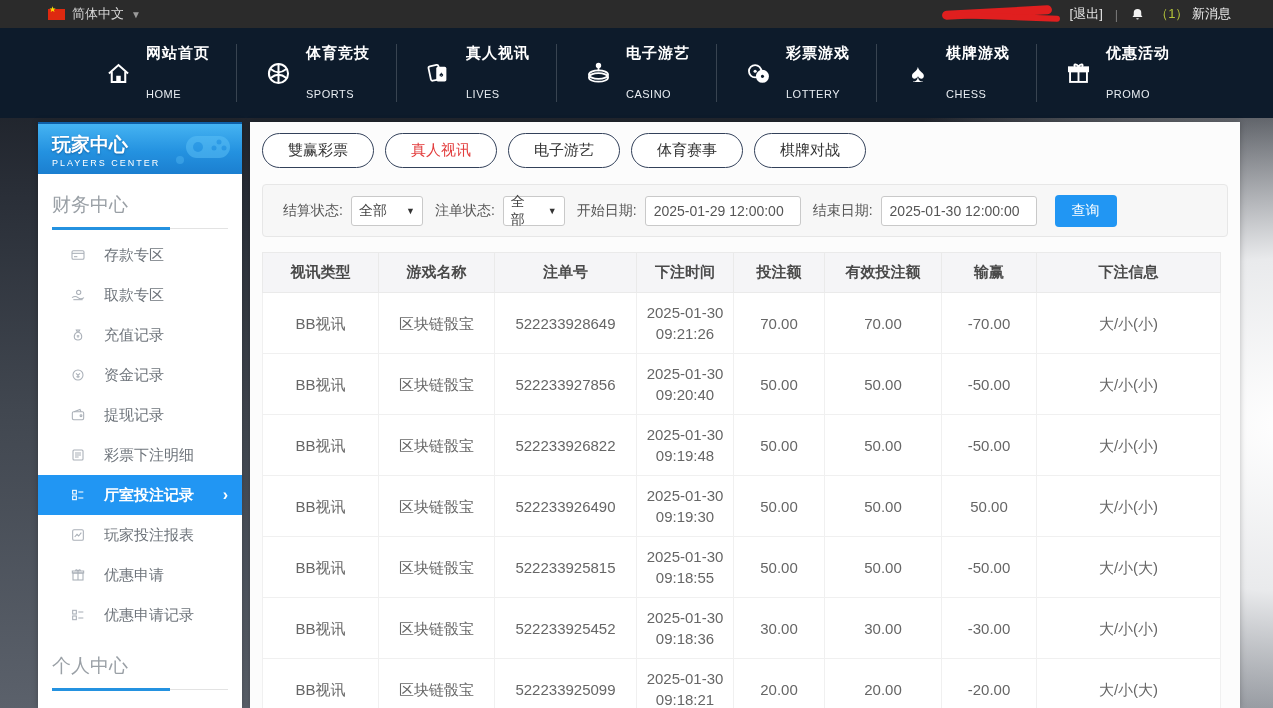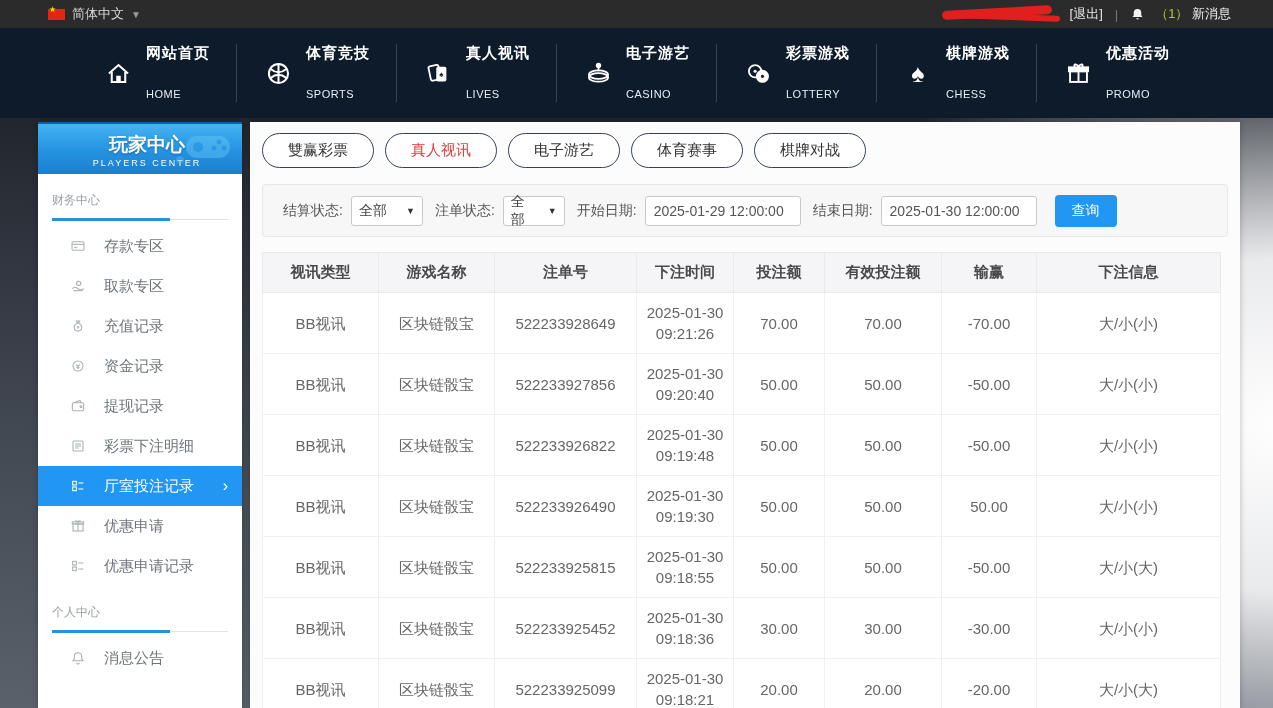--- a/index.html
+++ b/index.html
@@ -58,41 +58,40 @@
 
   
   .sidebar {
     position:absolute; left:38px; top:122px; width:204px; height:586px;
     background:#ffffff; box-shadow:0 0 6px rgba(0,0,0,.25);
   }
   .sb-head {
     height:52px; padding:8px 0 0 14px; color:#fff; position:relative; overflow:hidden;
     background:linear-gradient(180deg, #45b3f2 0%, #2492e0 55%, #1b7fd0 100%);
     border-top:2px solid #0d5fa8;
-    text-align:center;
   }
   .sb-head .t { font-size:19px; font-weight:bold; text-shadow:0 1px 2px rgba(0,60,120,.5); }
   .sb-head .s { font-size:9px; letter-spacing:2px; }
   .sb-head .pad {
     position:absolute; right:6px; top:4px; width:64px; height:40px; opacity:.5;
   }
   .sb-section-title {
     margin:18px 14px 0 14px; padding-bottom:10px; position:relative;
-    color:#9aa0a6; font-size:12px; border-bottom:1px solid #e3e3e3;
+    color:#9aa0a6; font-size:19px; border-bottom:1px solid #e3e3e3;
   }
   .sb-section-title::after {
     content:""; position:absolute; left:0; bottom:-2px; width:118px; height:3px; background:#2492e0;
   }
   .sb-menu { list-style:none; margin-top:6px; }
   .sb-item {
     height:40px; display:flex; align-items:center; gap:18px;
     padding-left:32px; color:#6e747b; font-size:15px; cursor:pointer; position:relative;
   }
   .sb-item svg { width:16px; height:16px; stroke:#aab0b8; stroke-width:1.6; fill:none; }
-  .sb-item.active { background:#2196f3; color:#fff; }
+  .sb-item.active { background:#2196f3; color:#fff;font-weight:bold; }
   .sb-item.active svg { stroke:#fff; }
   .sb-item .chev { position:absolute; right:14px; font-size:16px; color:#fff; }
 
   
   .content {
     position:absolute; left:250px; top:122px; width:990px; height:586px;
     background:#fcfcfc; box-shadow:0 0 6px rgba(0,0,0,.25);
     padding:11px 12px 0 12px; overflow:hidden;
   }
   .tabs { display:flex; gap:11px; }
@@ -333,20 +332,27 @@
           <rect x="4" y="5" width="5.5" height="5.5"></rect>
           <path d="M12.5 7.5 H20"></path>
           <rect x="4" y="13.5" width="5.5" height="5.5"></rect>
           <path d="M12.5 16.5 H20"></path>
         </svg>
       <span>厅室投注记录</span>
       <span class="chev">›</span>
     </li>
     <li class="sb-item">
       <svg viewBox="0 0 24 24">
+          <rect x="4" y="4" width="16" height="16" rx="2"></rect>
+          <path d="M7 15 l3.5-4 l2.5 2.5 l4-5"></path>
+        </svg>
+      <span>玩家投注报表</span>
+    </li>
+    <li class="sb-item">
+      <svg viewBox="0 0 24 24">
           <rect x="4.5" y="9" width="15" height="10.5"></rect>
           <path d="M3.5 6 H20.5 V9 H3.5 Z M12 6 V19.5 M9 6 C7.5 4 10.5 2.8 12 6 C13.5 2.8 16.5 4 15 6"></path>
         </svg>
       <span>优惠申请</span>
     </li>
     <li class="sb-item">
       <svg viewBox="0 0 24 24">
           <rect x="4" y="5" width="5.5" height="5.5"></rect>
           <path d="M12.5 7.5 H20"></path>
           <rect x="4" y="13.5" width="5.5" height="5.5"></rect>

